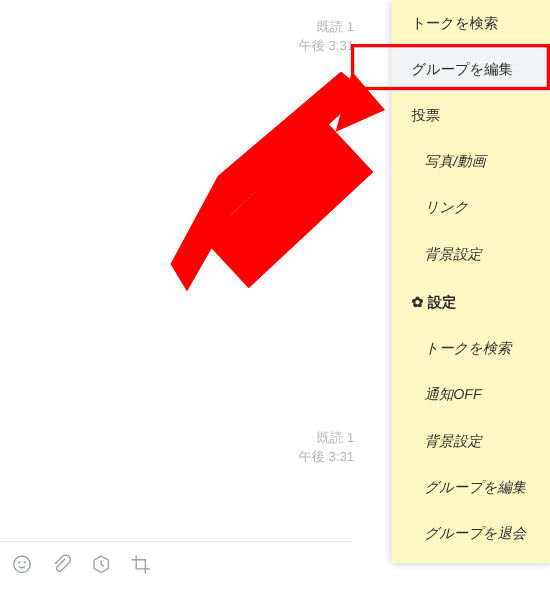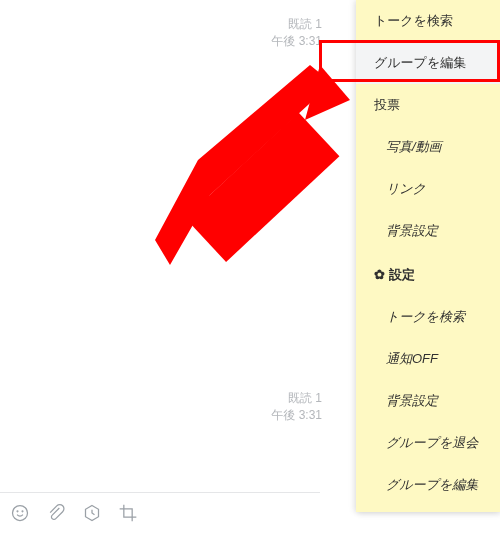--- a/index.html
+++ b/index.html
@@ -136,22 +136,22 @@
   <div class="menu-item">投票</div>
   <div class="menu-item sub">写真/動画</div>
   <div class="menu-item sub">リンク</div>
   <div class="menu-item sub">背景設定</div>
   <div class="menu-item heading">
     <span class="gear">✿</span><span>設定</span>
   </div>
   <div class="menu-item sub">トークを検索</div>
   <div class="menu-item sub">通知OFF</div>
   <div class="menu-item sub">背景設定</div>
+  <div class="menu-item sub">グループを編集</div>
   <div class="menu-item sub">グループを退会</div>
-  <div class="menu-item sub">グループを編集</div>
 </div>
 
 <div class="highlight-box"></div>
 
 <svg class="arrow" width="210" height="220" viewBox="0 0 210 220">
   <g fill="#ff0000">
     <polygon points="170,0 200,35 155,55"></polygon>
     <polygon points="182,18 60,130 20,200 5,175 48,95 160,0"></polygon>
     <rect x="30" y="100" width="155" height="60" transform="rotate(-43 100 120)"></rect>
   </g>

